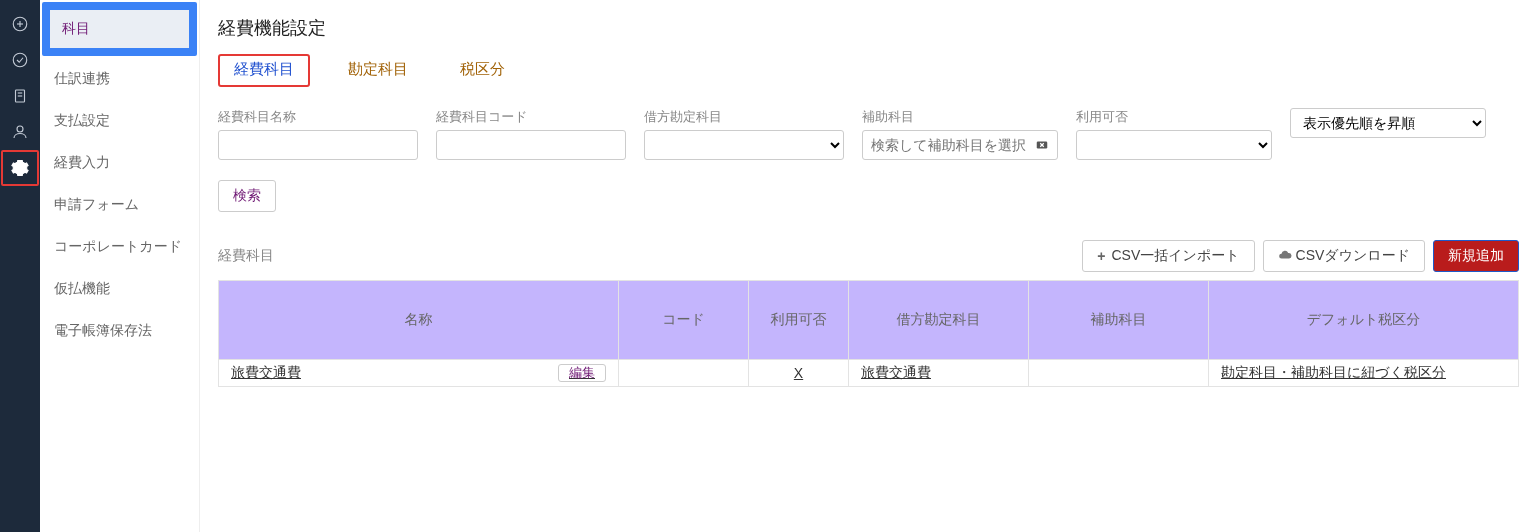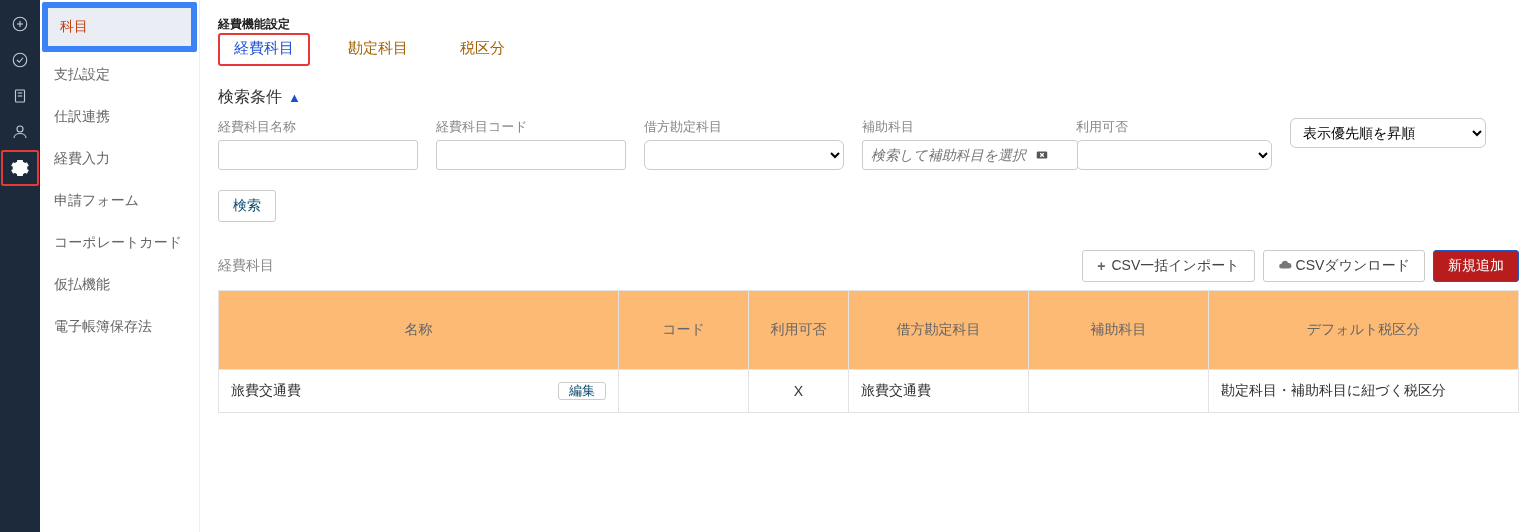--- a/index.html
+++ b/index.html
@@ -49,37 +49,38 @@
     border-right: 1px solid #eee;
     flex-shrink: 0;
   }
   .sidebar-item {
     padding: 12px 14px;
     color: #666;
     font-size: 14px;
     cursor: pointer;
   }
   .sidebar-item.highlighted {
-    border: 6px solid #3b82f6;
+    border: 8px solid #3b82f6;
     background: #eaeef4;
-    color: #c2410c;
+    color: #701a75;
     margin: 2px 2px;
     padding: 10px 12px;
     border-radius: 2px;
   }
 
   
   .main {
     flex: 1;
     padding: 16px 18px 0 18px;
     overflow: auto;
   }
   .page-title {
-    font-size: 12px;
-    font-weight: 700;
+    font-size: 18px;
+    font-weight: 400;
+    margin-bottom: 14px;
     color: #222;
   }
   .tabs {
     display: flex;
     gap: 24px;
     border-bottom: 1px solid #fff;
     margin-bottom: 20px;
   }
   .tab {
     padding: 6px 14px 8px 14px;
@@ -125,28 +126,28 @@
     color: #888;
   }
   .filter input, .filter select {
     height: 30px;
     border: 1px solid #ccc;
     border-radius: 3px;
     padding: 0 8px;
     font-size: 14px;
     background: #fff;
   }
-  .filter select { padding-right: 11px; border-radius: 6px; }
+  .filter select { padding-right: 11px; }
   .filter .w-200 { width: 200px; }
   .filter .w-190 { width: 190px; }
   .filter .w-210 { width: 200px; }
   .filter .w-sel { width: 196px; }
   .filter .w-last { width: 196px; }
   .sub-input-wrap { position: relative; width: 196px; }
-  .sub-input { width: 216px; padding-right: 28px !important; font-style: italic; }
+  .sub-input { width: 196px; padding-right: 28px !important; }
   .sub-icon { position: absolute; right: 8px; top: 7px; width: 16px; height: 16px; display:flex; align-items:center; justify-content:center; }
 
   .search-btn-row { margin-bottom: 28px; }
   .btn {
     display: inline-flex;
     align-items: center;
     gap: 4px;
     height: 32px;
     padding: 0 14px;
     border: 1px solid #ccc;
@@ -155,21 +156,21 @@
     font-size: 14px;
     cursor: pointer;
     color: #444;
   }
   .btn-primary {
     background: #b91c1c;
     border-color: #1e59c9;
     color: #fff;
   }
   .btn-link {
-    color: #0c4a6e;
+    color: #701a75;
     border-color: #ccc;
     justify-content: flex-end;
   }
   .btn-small {
     height: 18px;
     padding: 0 10px;
     font-size: 13px;
   }
 
   .section-row {
@@ -179,35 +180,36 @@
     margin-bottom: 8px;
   }
   .section-title { color: #888; font-size: 14px; }
   .section-actions { display: flex; gap: 8px; align-items: center; }
 
   table {
     width: 100%;
     border-collapse: collapse;
   }
   thead th {
-    background: #fdba74;
+    background: #c4b5fd;
     border: 1px solid #e3e3e3;
     padding: 30px 4px;
     font-weight: 500;
     color: #666;
     font-size: 14px;
     text-align: center;
   }
   tbody td {
     border: 1px solid #e3e3e3;
-    padding: 12px 12px;
+    padding: 4px 12px;
     font-size: 14px;
     color: #333;
     text-align: left;
     vertical-align: middle;
+    text-decoration: underline;
   }
   tbody td.center { text-align: center; }
   .name-cell { display:flex; align-items:center; justify-content:space-between; gap:10px; }
 
   .plus-ico::before { content:"+"; font-weight:700; margin-right:2px; color:#666; }
   .cloud-ico svg { width:14px; height:14px; }
 </style>
 </head>
 <body>
 
@@ -240,42 +242,38 @@
   </div>
   <div class="rail-item active">
     <svg viewBox="0 0 24 24" stroke="none">
         <path d="M12 8a4 4 0 100 8 4 4 0 000-8zm9 4a8.9 8.9 0 00-.2-1.8l2-1.5-2-3.4-2.3 1a9 9 0 00-3.1-1.8L15 2h-6l-.4 2.5a9 9 0 00-3.1 1.8l-2.3-1-2 3.4 2 1.5A8.9 8.9 0 003 12c0 .6 0 1.2.2 1.8l-2 1.5 2 3.4 2.3-1a9 9 0 003.1 1.8L9 22h6l.4-2.5a9 9 0 003.1-1.8l2.3 1 2-3.4-2-1.5c.2-.6.2-1.2.2-1.8z"></path>
       </svg>
   </div>
 </nav>
 
 <aside class="sidebar">
   <div class="sidebar-item highlighted"><span>科目</span></div>
+  <div class="sidebar-item"><span>仕訳連携</span></div>
   <div class="sidebar-item"><span>支払設定</span></div>
-  <div class="sidebar-item"><span>仕訳連携</span></div>
   <div class="sidebar-item"><span>経費入力</span></div>
   <div class="sidebar-item"><span>申請フォーム</span></div>
   <div class="sidebar-item"><span>コーポレートカード</span></div>
   <div class="sidebar-item"><span>仮払機能</span></div>
   <div class="sidebar-item"><span>電子帳簿保存法</span></div>
 </aside>
 
 <main class="main">
   <h1 class="page-title">経費機能設定</h1>
 
   <div class="tabs">
     <div class="tab active highlighted"><span>経費科目</span></div>
     <div class="tab"><span>勘定科目</span></div>
     <div class="tab"><span>税区分</span></div>
   </div>
 
-  <div class="search-header">
-    <span>検索条件</span>
-    <span class="caret-up">▲</span>
-  </div>
 
   <div class="filters">
     <div class="filter">
       <label>経費科目名称</label>
       <input class="w-200" type="text" style="">
     </div>
     <div class="filter">
       <label>経費科目コード</label>
       <input class="w-190" type="text" style="">
     </div>

